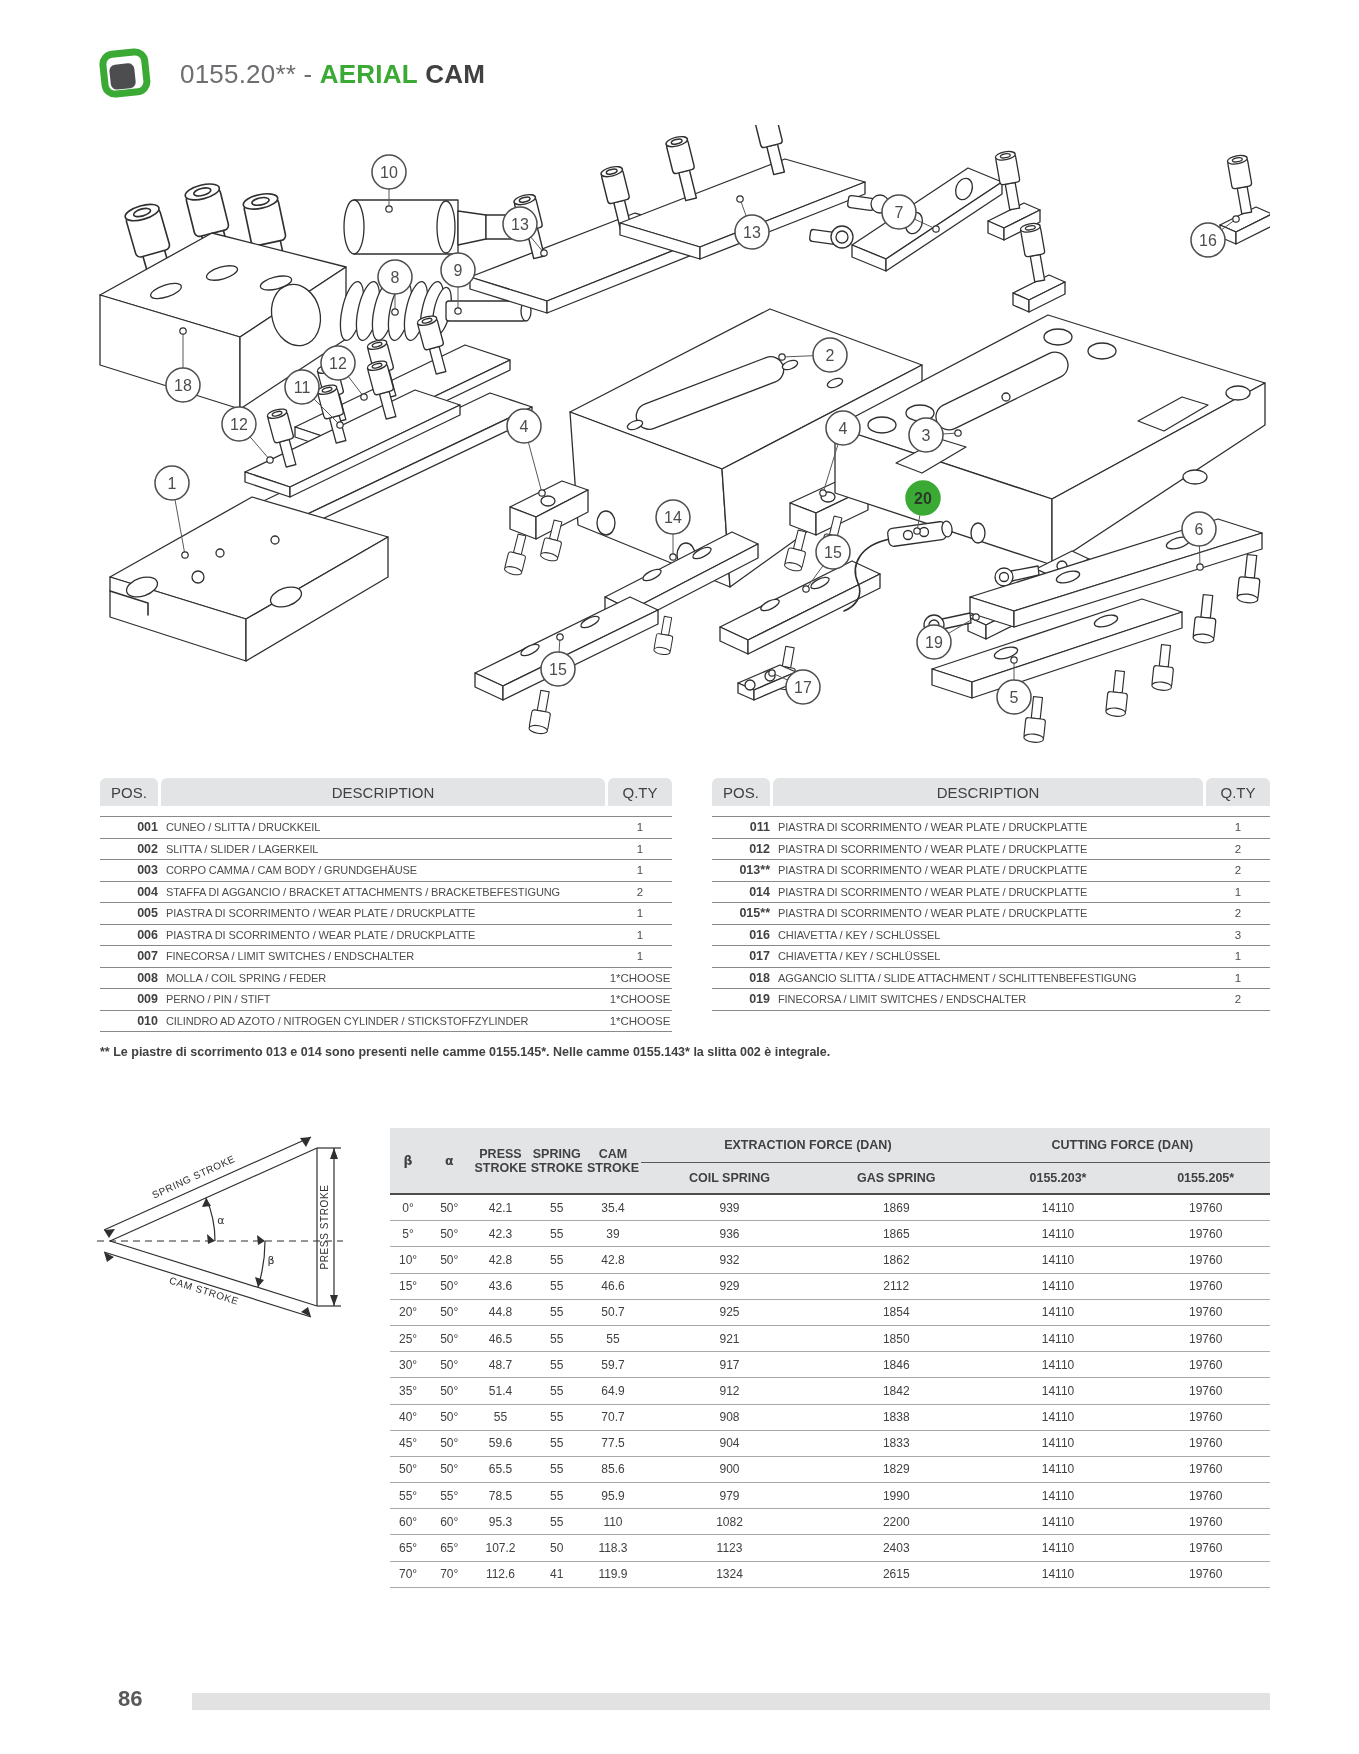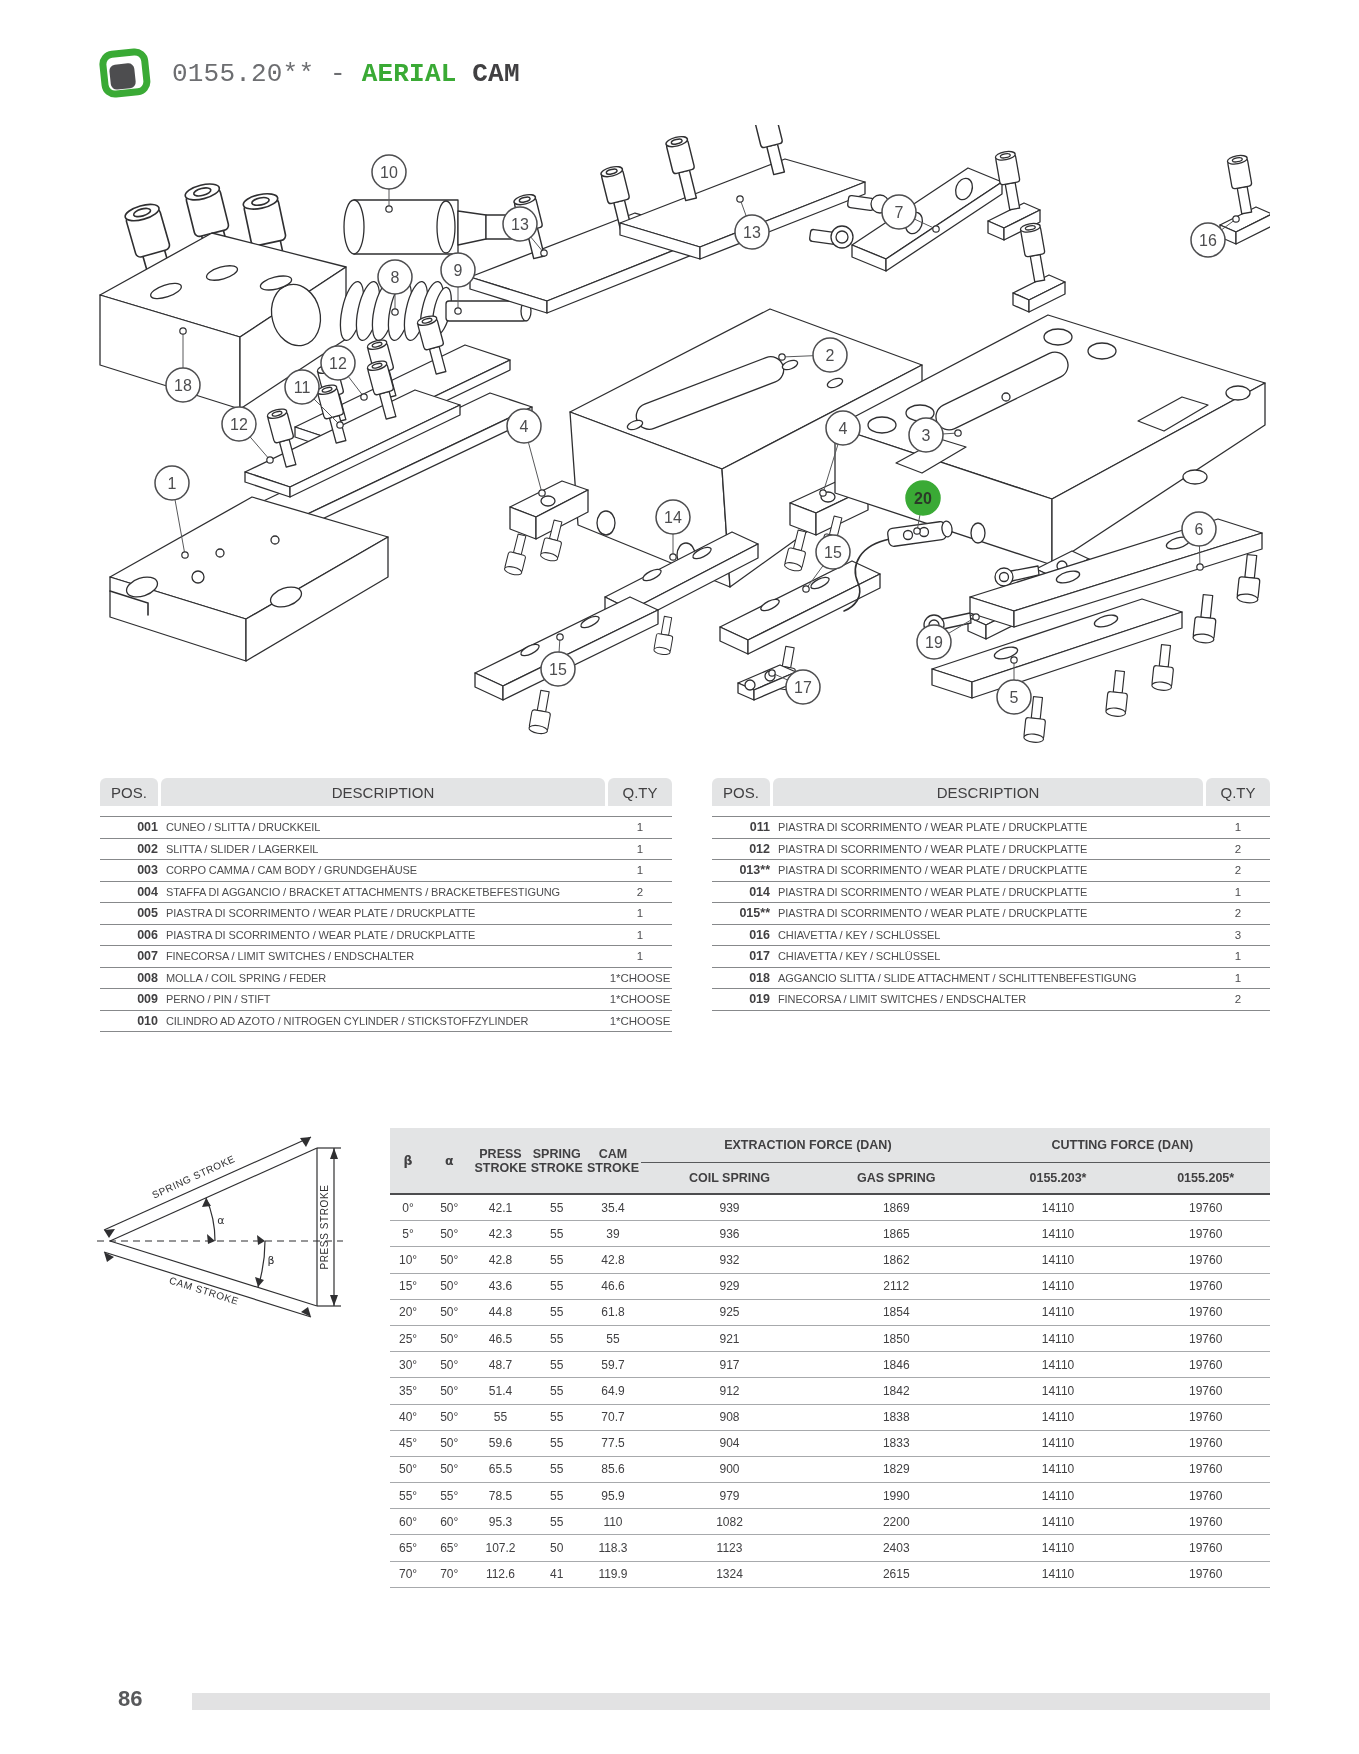--- a/index.html
+++ b/index.html
@@ -1,20 +1,20 @@
 <!DOCTYPE html>
 <html><head>
 <meta charset="utf-8">
 <style>
   html,body{margin:0;padding:0;background:#fff;}
   .page{position:relative;width:1359px;height:1754px;background:#fff;overflow:hidden;
         font-family:"Liberation Sans",sans-serif;color:#414042;}
 
   
-  .hdr{position:absolute;left:98px;top:48px;display:flex;align-items:center;gap:20px;font-family:Liberation Mono, monospace;}
+  .hdr{position:absolute;left:98px;top:48px;display:flex;align-items:center;gap:28px;}
   .logo{width:54px;height:52px;}
   .title{font-size:26px;letter-spacing:0.2px;}
   .title .code{color:#6d6e71;font-weight:normal;}
   .title .sep{color:#6d6e71;font-weight:normal;}
   .title .green{color:#3aaa35;font-weight:bold;}
   .title .dark{color:#414042;font-weight:bold;}
 
   
   .diagram{position:absolute;left:90px;top:125px;width:1180px;height:620px;}
   .p{fill:#fff;stroke:#2f2f31;stroke-width:1.3;stroke-linejoin:round;}
@@ -566,20 +566,21 @@
         </div>
         <div class="prow">
           <div class="pc pos">019</div>
           <div class="pc desc">FINECORSA / LIMIT SWITCHES / ENDSCHALTER</div>
           <div class="pc qty">2</div>
         </div>
       </div>
   </div>
 
   <div class="foot">
+      <div class="fn bold">** Le piastre di scorrimento 013 e 014 sono presenti nelle camme 0155.145*. Nelle camme 0155.143* la slitta 002 è integrale.</div>
     </div>
 
   <div class="stroke-fig">
     <svg viewBox="0 0 252 198" width="252" height="198">
       <line class="sdash" x1="2" y1="113" x2="248" y2="113"></line>
       <line class="sline" x1="15" y1="113" x2="222" y2="20"></line>
       <line class="sline" x1="9" y1="102" x2="216" y2="9"></line>
       <polygon class="sarr" points="9,102 20,101 14,110"></polygon>
       <polygon class="sarr" points="216,9 205,10 211,19"></polygon>
       <line class="sline" x1="15" y1="113" x2="222" y2="178"></line>
@@ -679,21 +680,21 @@
             <td>929</td>
             <td>2112</td>
             <td>14110</td>
             <td>19760</td>
           </tr>
           <tr>
             <td>20°</td>
             <td>50°</td>
             <td>44.8</td>
             <td>55</td>
-            <td>61.8</td>
+            <td>50.7</td>
             <td>925</td>
             <td>1854</td>
             <td>14110</td>
             <td>19760</td>
           </tr>
           <tr>
             <td>25°</td>
             <td>50°</td>
             <td>46.5</td>
             <td>55</td>

